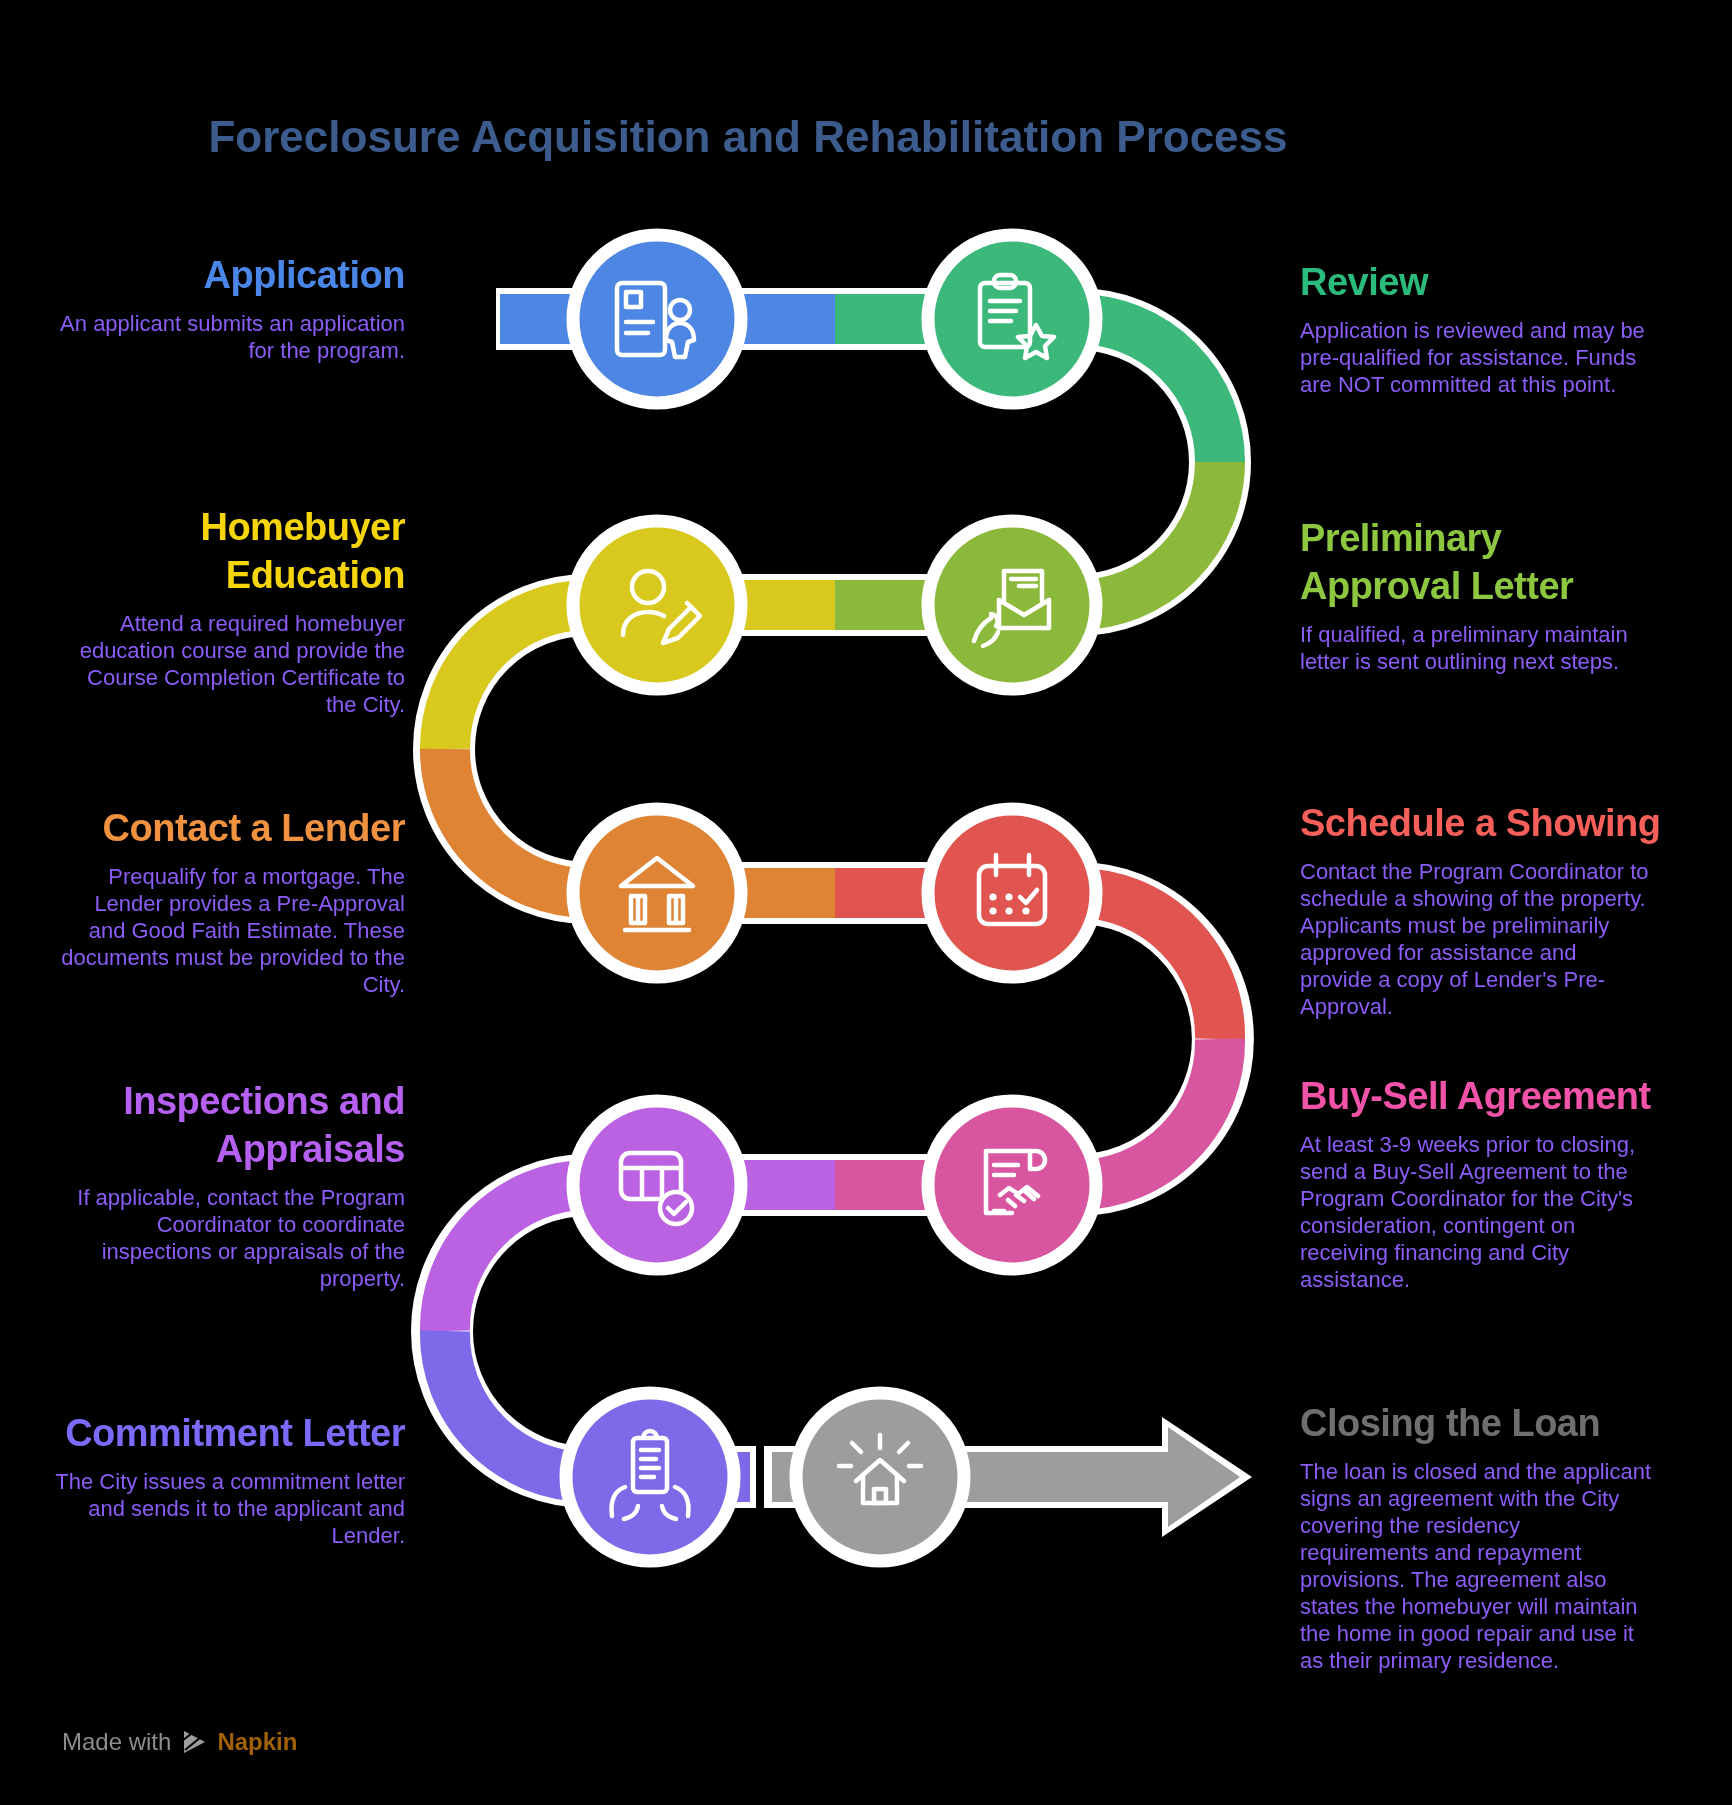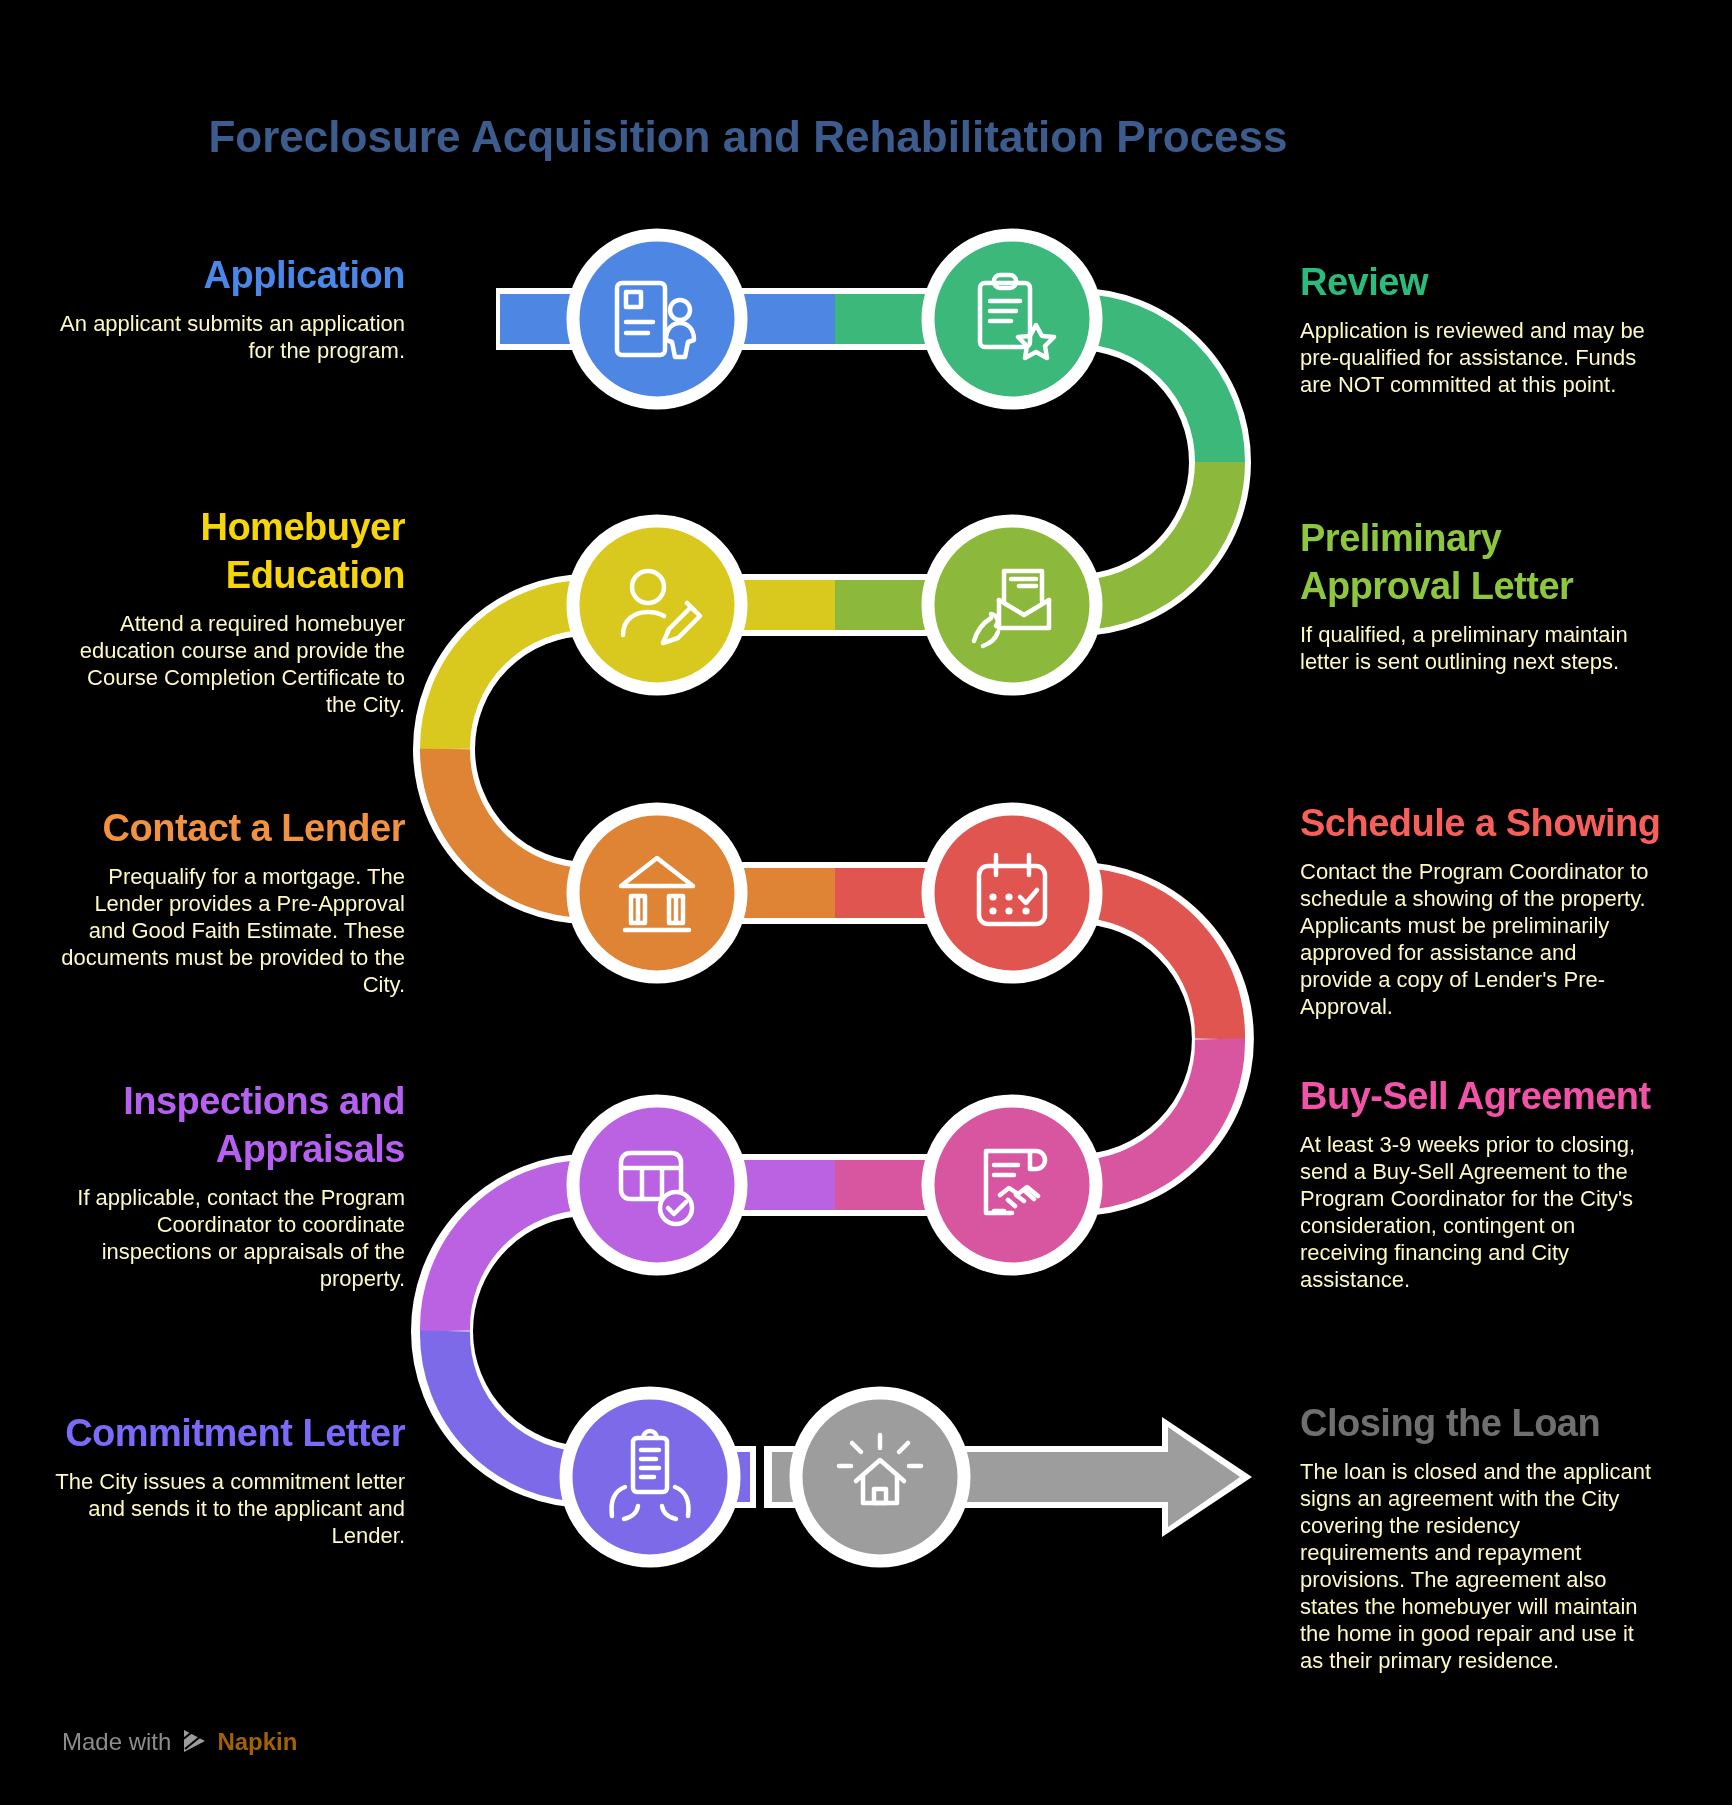--- a/index.html
+++ b/index.html
@@ -9,26 +9,26 @@
               font-size:44px;font-weight:bold;letter-spacing:0px;}
   svg#flow{position:absolute;top:0;left:0;}
   .band{fill:none;stroke-width:50;stroke-linecap:butt;}
   .band-under{fill:none;stroke:#fff;stroke-width:62;stroke-linecap:butt;}
   .step-circle{stroke:#fff;stroke-width:13;}
   .ic{fill:none;stroke:#fff;stroke-width:4.5;stroke-linecap:round;stroke-linejoin:round;}
   .dot{fill:#fff;stroke:none;}
   .step-text{position:absolute;margin-top:12px;}
   .step-text .step-heading{font-size:38px;font-weight:bold;line-height:1.26;
                            white-space:pre-line;margin:0 0 10px 0;letter-spacing:-0.5px;}
-  .step-text .step-desc{font-size:22px;line-height:27px;color:#fef9c3;margin:0;}
+  .step-text .step-desc{font-size:22px;line-height:27px;color:#8b5cf6;margin:0;}
   .step-text.left{width:350px;text-align:right;}
   .step-text.left .step-heading{margin-left:-70px;width:420px;}
   .step-text.right{width:352px;text-align:left;}
   .step-text.right .step-heading{width:470px;}
-  #footer{position:absolute;left:62px;top:1728px;display:flex;align-items:flex-start;
+  #footer{position:absolute;left:62px;top:1728px;display:flex;align-items:center;
           gap:10px;font-size:24px;color:#8c8c8c;cursor:pointer;}
   #footer .brand{color:#a16207;font-weight:600;}
 </style>
 </head>
 <body>
 
 <div id="canvas">
 
   <div id="page-title" style="color: rgb(61, 92, 142);">Foreclosure Acquisition and Rehabilitation Process</div>
 

